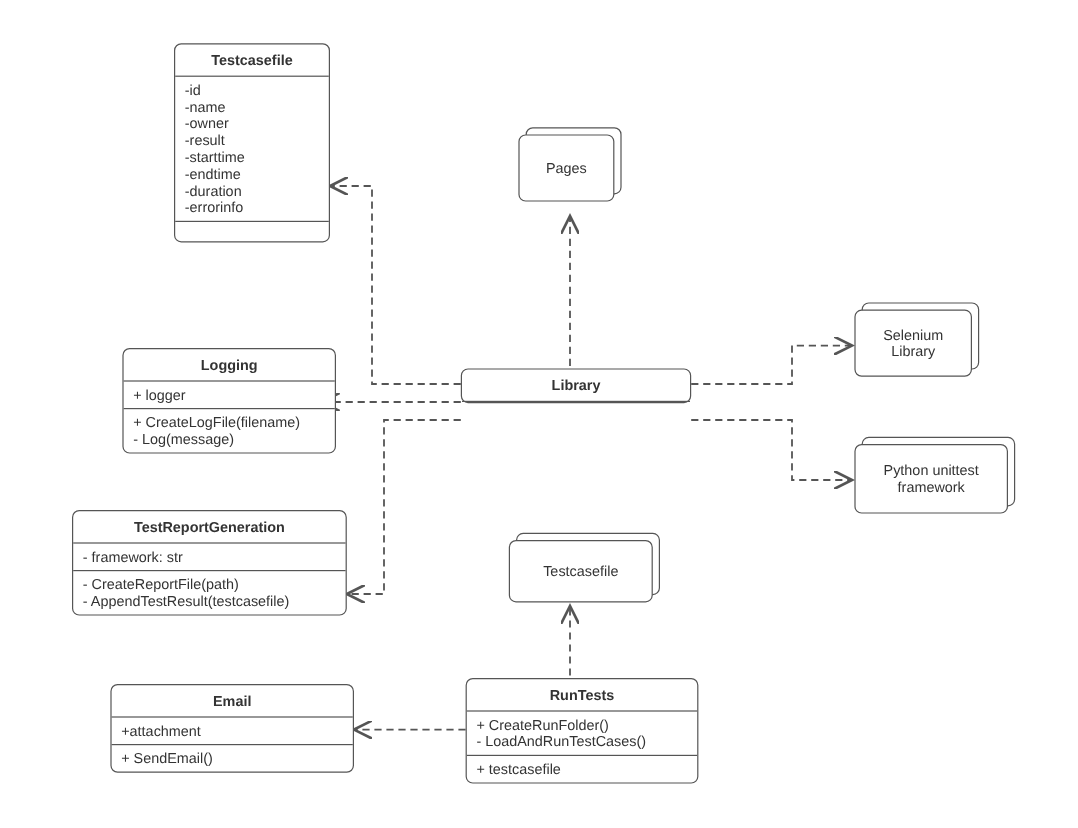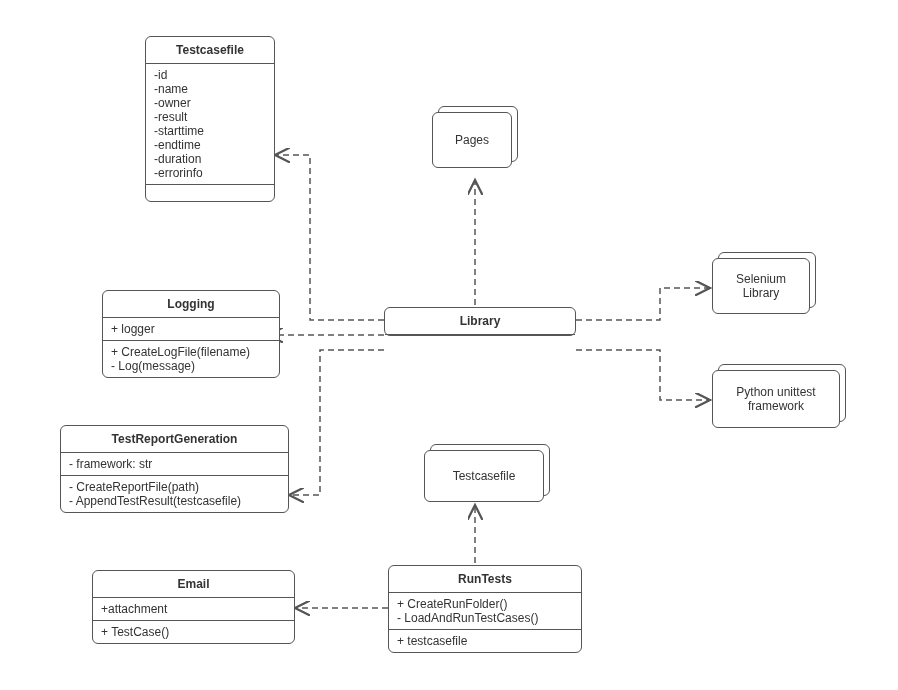--- a/index.html
+++ b/index.html
@@ -78,21 +78,21 @@
 <div>- AppendTestResult(testcasefile)</div>
 </div>
 </div>
 
 <div class="node" style="left:92px;top:570px;width:201px">
 <div class="title">Email</div>
 <div class="section">
 <div>+attachment</div>
 </div>
 <div class="section">
-<div>+ TestCase()</div>
+<div>+ SendEmail()</div>
 </div>
 </div>
 
 <div class="node" style="left:384px;top:307px;width:190px">
 <div class="title">Library</div>
 </div>
 
 <div class="node" style="left:388px;top:565px;width:192px">
 <div class="title">RunTests</div>
 <div class="section">

